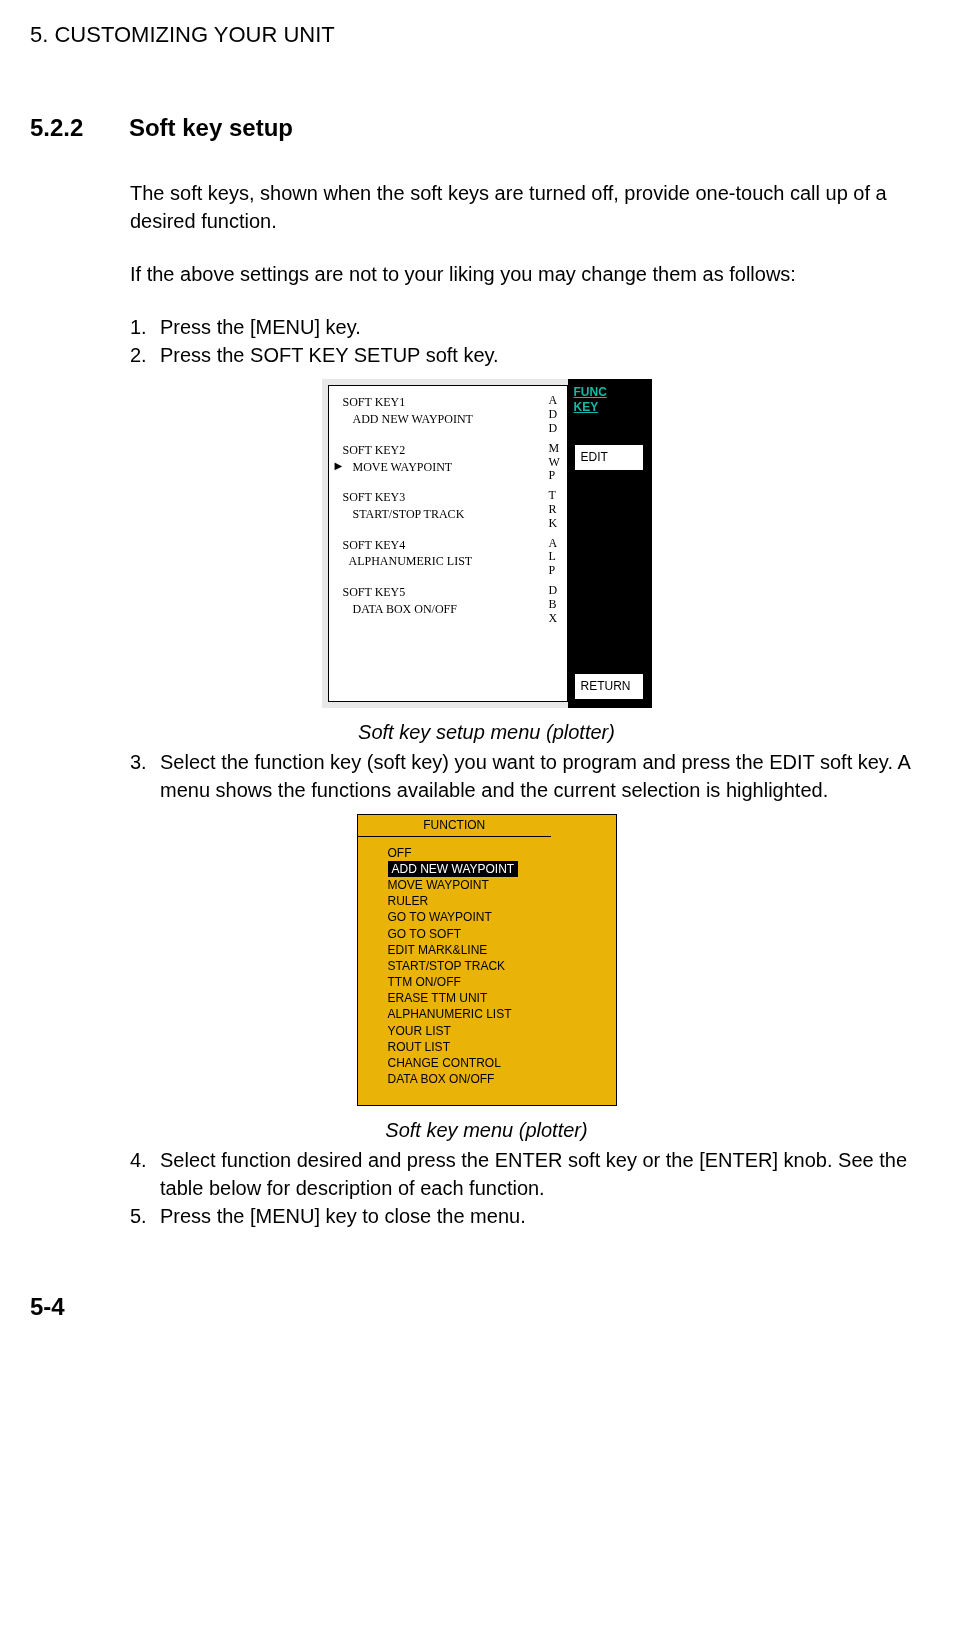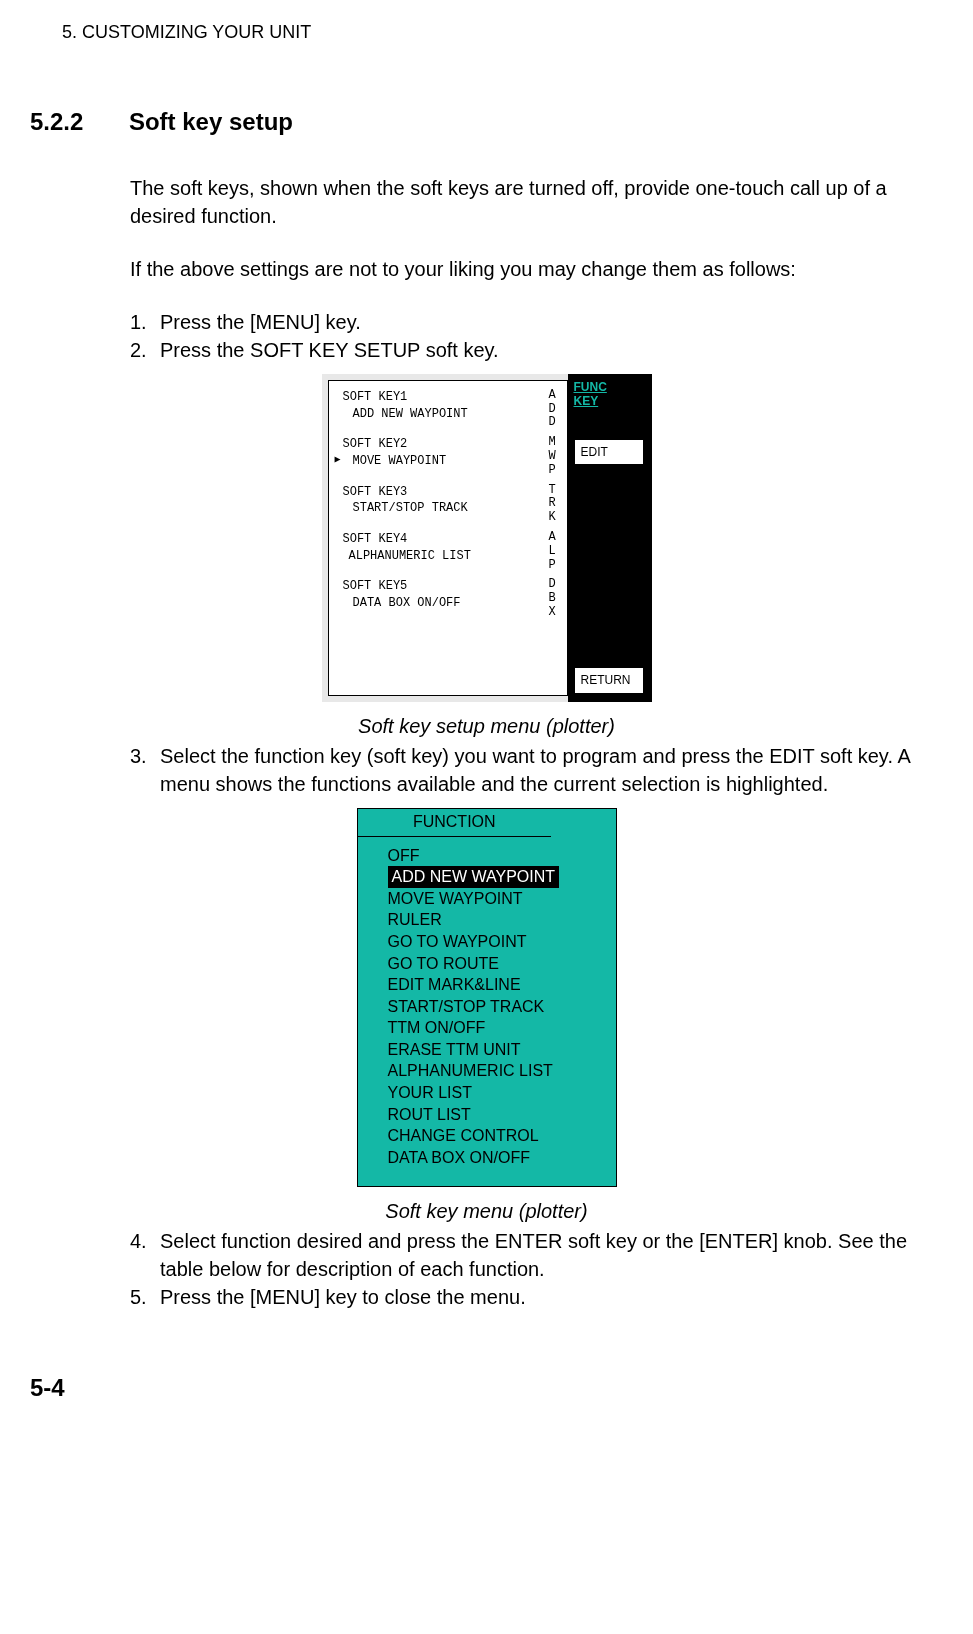--- a/index.html
+++ b/index.html
@@ -9,23 +9,22 @@
     }
     body {
       font-family: Arial, Helvetica, sans-serif;
       background: #fff;
       padding: 20px 30px 40px 30px;
       width: 973px;
       font-size: 20px;
       line-height: 1.4;
     }
     .header {
-      font-size: 18px;
+      font-size: 22px;
       margin-bottom: 60px;
-      margin-left: 32px;
     }
     .section-number {
       font-size: 24px;
       font-weight: bold;
       display: inline-block;
       margin-right: 40px;
     }
     .section-title {
       font-size: 24px;
       font-weight: bold;
@@ -61,21 +60,21 @@
       display: flex;
       position: relative;
     }
     .setup-menu-left {
       background: #fff;
       width: 240px;
       margin: 6px 0 6px 6px;
       padding: 8px 6px;
       border: 1px solid #000;
       font-size: 12px;
-      font-family: Liberation Mono, monospace;
+      font-family: Liberation Serif, serif;
     }
     .setup-menu-right {
       flex: 1;
       background: #000;
       padding: 6px;
     }
     .soft-key-block {
       margin-bottom: 6px;
       display: flex;
     }
@@ -124,24 +123,24 @@
     .soft-button-space {
       height: 200px;
     }
     .figure-caption {
       text-align: center;
       font-style: italic;
       font-size: 20px;
       margin: 2px 0;
     }
     .function-menu {
-      background: #14b8a6;
+      background: #eab308;
       border: 1px solid #000;
       width: 260px;
-      font-size: 16px;
+      font-size: 12px;
       font-family: Arial, sans-serif;
     }
     .function-title {
       text-align: center;
       border-bottom: 1px solid #000;
       padding: 2px 0;
       width: 75%;
       margin-left: 0;
     }
     .function-list {
@@ -273,21 +272,21 @@
 
 <div class="figure-container">
   <div class="function-menu">
     <div class="function-title">FUNCTION</div>
     <div class="function-list">
       <div class="function-item">OFF</div>
       <div class="function-item"><span class="function-item-selected">ADD NEW WAYPOINT</span></div>
       <div class="function-item">MOVE WAYPOINT</div>
       <div class="function-item">RULER</div>
       <div class="function-item">GO TO WAYPOINT</div>
-      <div class="function-item">GO TO ROUTE</div>
+      <div class="function-item">GO TO SOFT</div>
       <div class="function-item">EDIT MARK&amp;LINE</div>
       <div class="function-item">START/STOP TRACK</div>
       <div class="function-item">TTM ON/OFF</div>
       <div class="function-item">ERASE TTM UNIT</div>
       <div class="function-item">ALPHANUMERIC LIST</div>
       <div class="function-item">YOUR LIST</div>
       <div class="function-item">ROUT LIST</div>
       <div class="function-item">CHANGE CONTROL</div>
       <div class="function-item">DATA BOX ON/OFF</div>
     </div>

